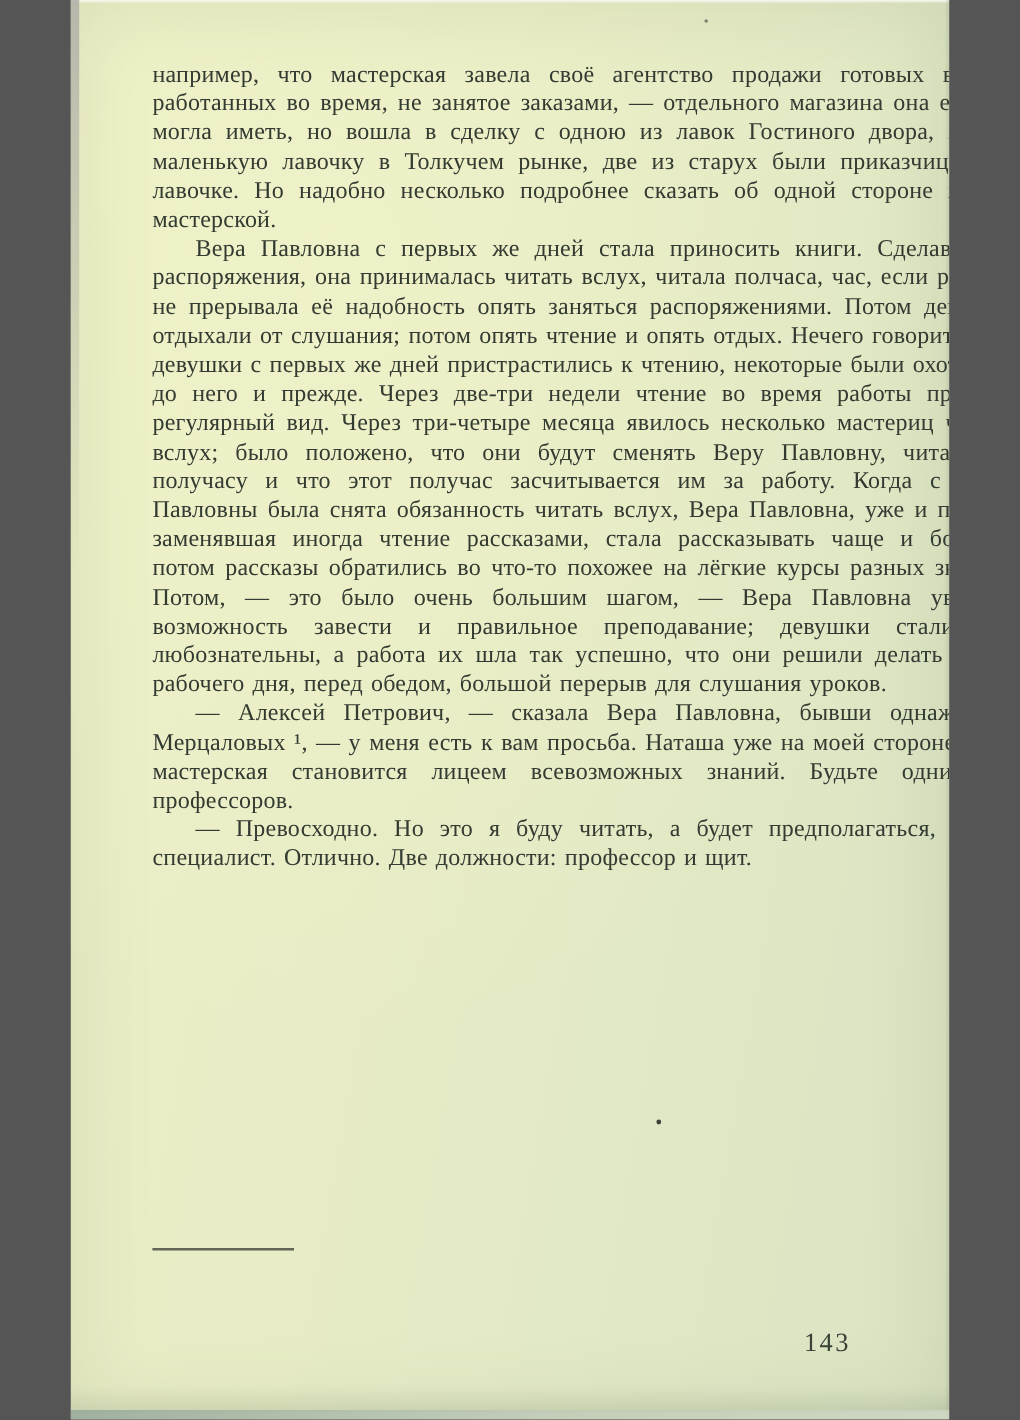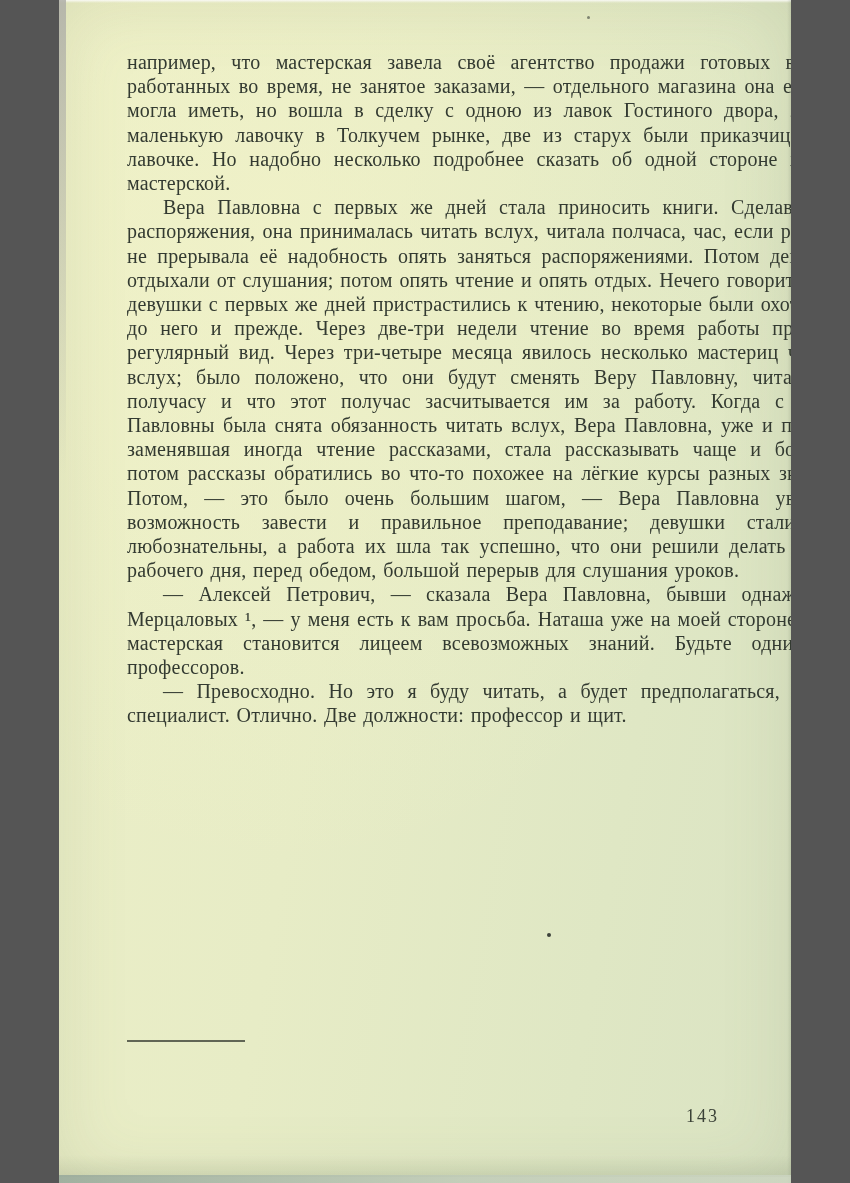--- a/index.html
+++ b/index.html
@@ -86,22 +86,22 @@
   }
   .footnote sup {
     font-size: 11px;
     line-height: 0;
   }
 
   
   .page-number {
     position: absolute;
     top: 1106px;
-    right: 72px;
-    font-size: 18px;
+    right: 82px;
+    font-size: 22px;
     letter-spacing: 2px;
     color: #3a4137;
   }
 
   
   .speck {
     position: absolute;
     background: #3c423a;
     border-radius: 50%;
   }

